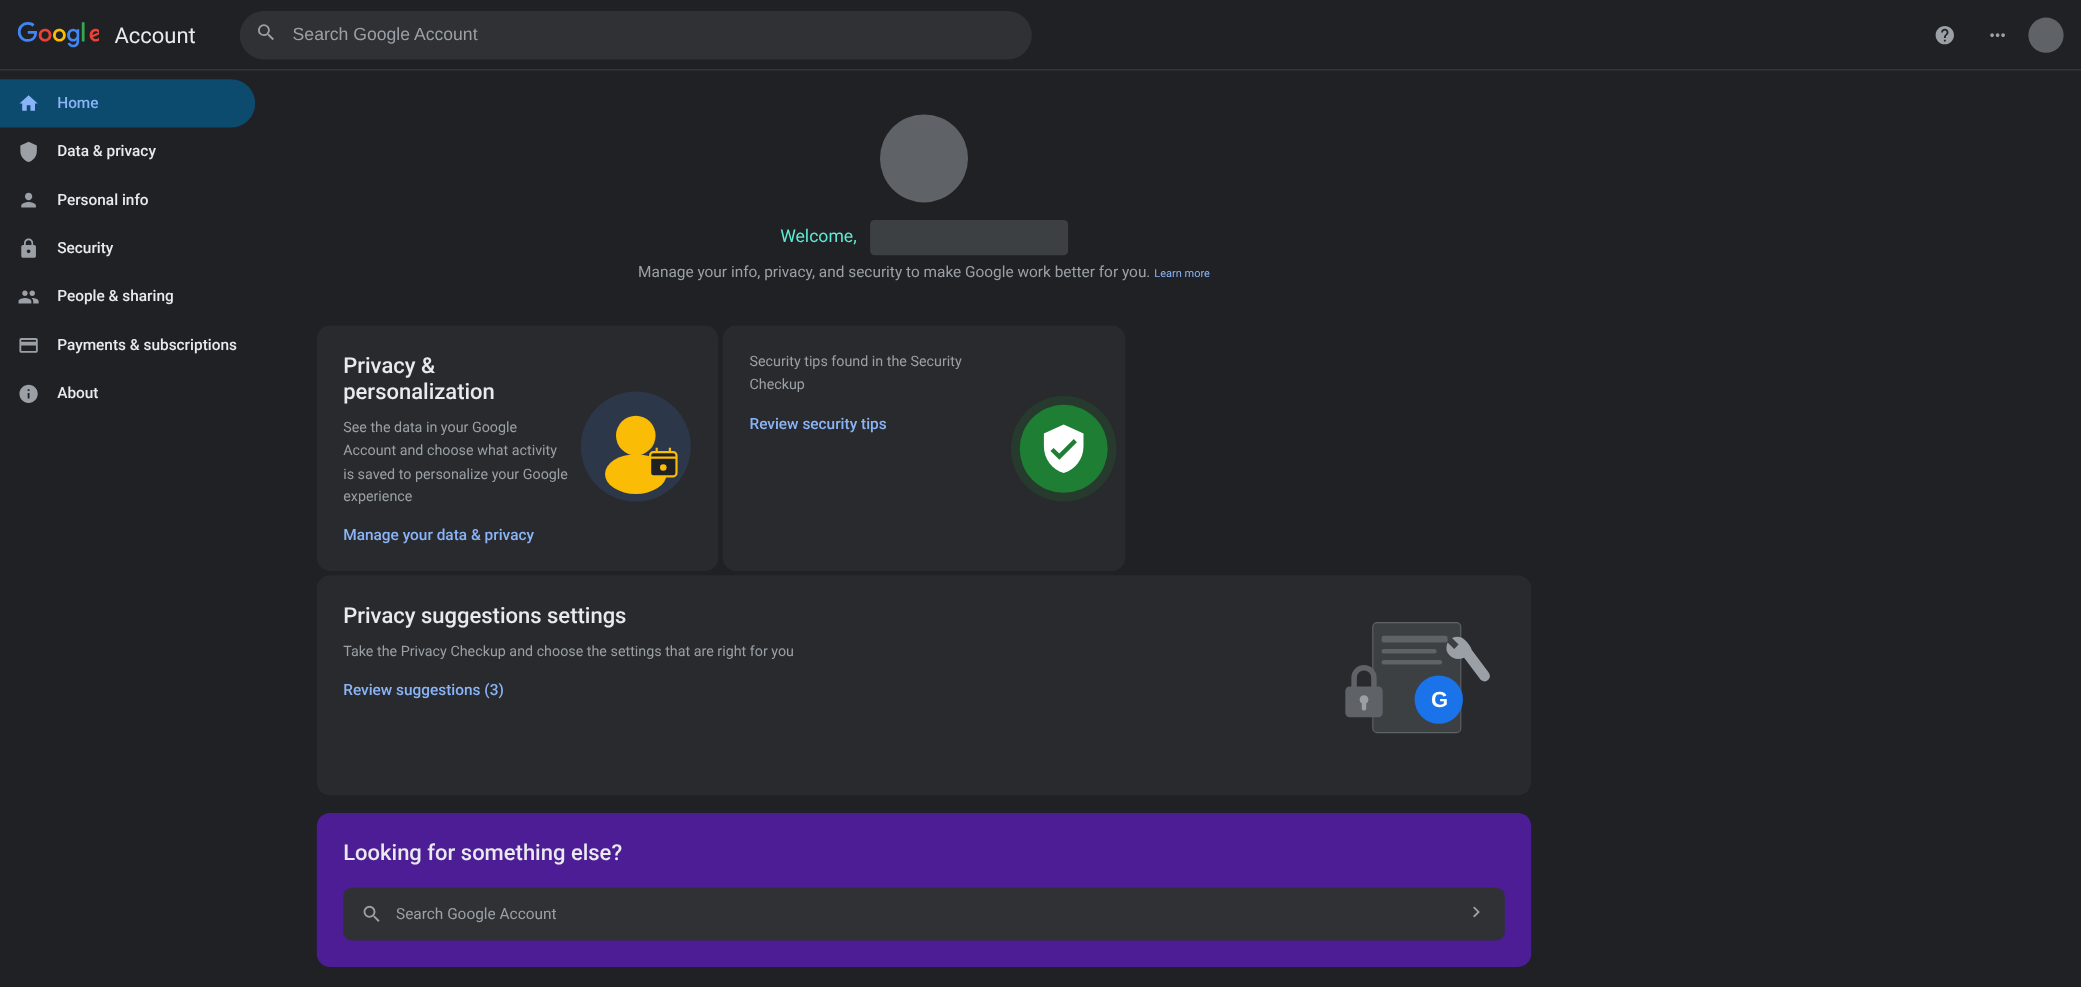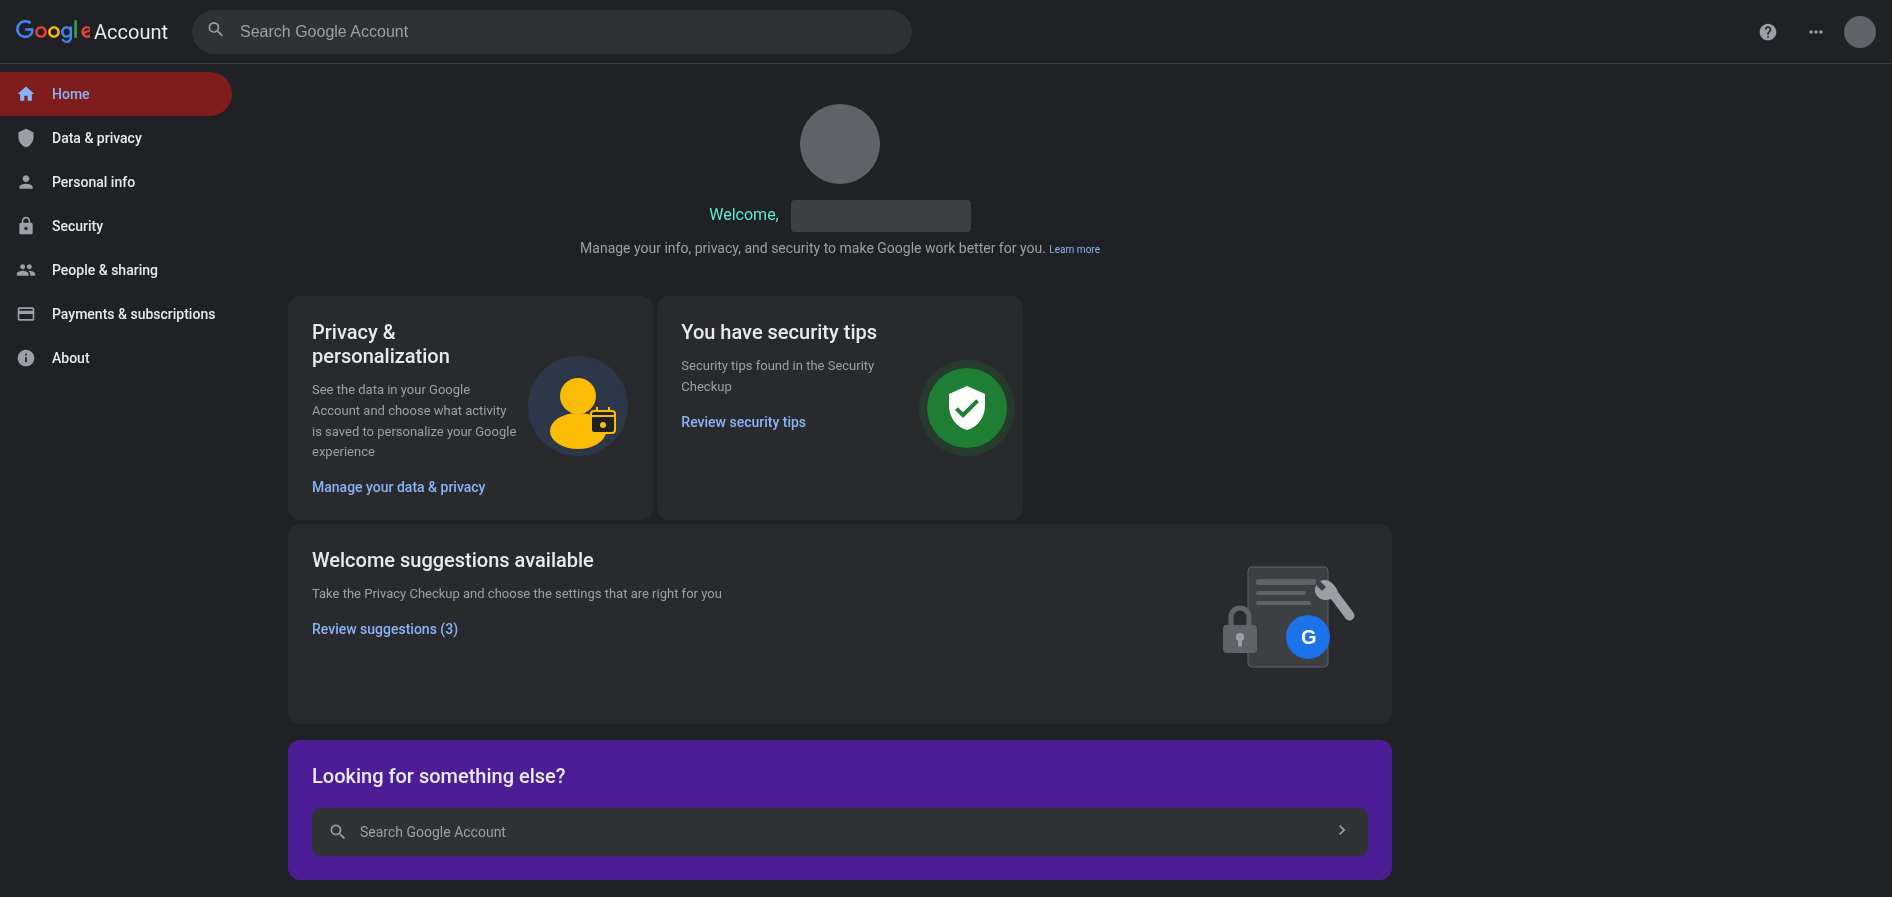--- a/index.html
+++ b/index.html
@@ -22,22 +22,23 @@
       position: fixed;
       top: 0;
       left: 0;
       right: 0;
       z-index: 100;
       border-bottom: 1px solid #3c4043;
     }
     .header-logo {
       display: flex;
       align-items: center;
-      gap: 2px;
+      gap: 12px;
       text-decoration: none;
+      margin-right: 16px;
       flex-shrink: 0;
     }
     .google-logo {
       display: flex;
       align-items: center;
     }
     .google-logo svg {
       width: 74px;
       height: 24px;
     }
@@ -125,21 +126,21 @@
       padding: 12px 16px;
       cursor: pointer;
       border-radius: 0 24px 24px 0;
       margin-right: 8px;
       color: #e8eaed;
       font-size: 14px;
       font-weight: 500;
       text-decoration: none;
     }
     .sidebar-item.active {
-      background-color: #7f1d1d;
+      background-color: #0c4a6e;
       color: #8ab4f8;
     }
     .sidebar-item.active .sidebar-icon { color: #8ab4f8; }
     .sidebar-icon {
       width: 20px;
       height: 20px;
       display: flex;
       align-items: center;
       justify-content: center;
       color: #9aa0a6;
@@ -448,37 +449,36 @@
             <rect x="68" y="60" width="24" height="22" rx="3" fill="#202124" stroke="#FBBC05" stroke-width="2"></rect>
             <path d="M68 65 h24" stroke="#FBBC05" stroke-width="2"></path>
             <circle cx="80" cy="74" r="3" fill="#FBBC05"></circle>
             <path d="M74 56 L74 60 M86 56 L86 60" stroke="#FBBC05" stroke-width="2"></path>
           </svg>
         </div>
       </div>
 
       <div class="card">
         <div>
-          <h2 class="card-title">You have security tips</h2>
           <p class="card-description">Security tips found in the Security Checkup</p>
           <a href="#" class="card-link">Review security tips</a>
         </div>
 
         <div class="card-illustration">
           <div class="security-shield">
             <svg width="48" height="48" viewBox="0 0 24 24" fill="white">
               <path d="M12 1L3 5v6c0 5.55 3.84 10.74 9 12 5.16-1.26 9-6.45 9-12V5l-9-4zm-2 16l-4-4 1.41-1.41L10 14.17l6.59-6.59L18 9l-8 8z"></path>
             </svg>
           </div>
         </div>
       </div>
 
       <div class="card card-full">
         <div>
-          <h2 class="card-title">Welcome suggestions available</h2>
+          <h2 class="card-title">Privacy suggestions settings</h2>
           <p class="card-description">Take the Privacy Checkup and choose the settings that are right for you</p>
           <a href="#" class="card-link">Review suggestions (3)</a>
         </div>
 
         <div class="suggestions-illustration">
           <svg width="200" height="130" viewBox="0 0 200 130" xmlns="http://www.w3.org/2000/svg">
 
             <rect x="80" y="10" width="80" height="100" rx="4" fill="#3c4043" stroke="#5f6368" stroke-width="1"></rect>
             <rect x="88" y="22" width="60" height="6" rx="2" fill="#5f6368"></rect>
             <rect x="88" y="34" width="50" height="4" rx="2" fill="#5f6368"></rect>

